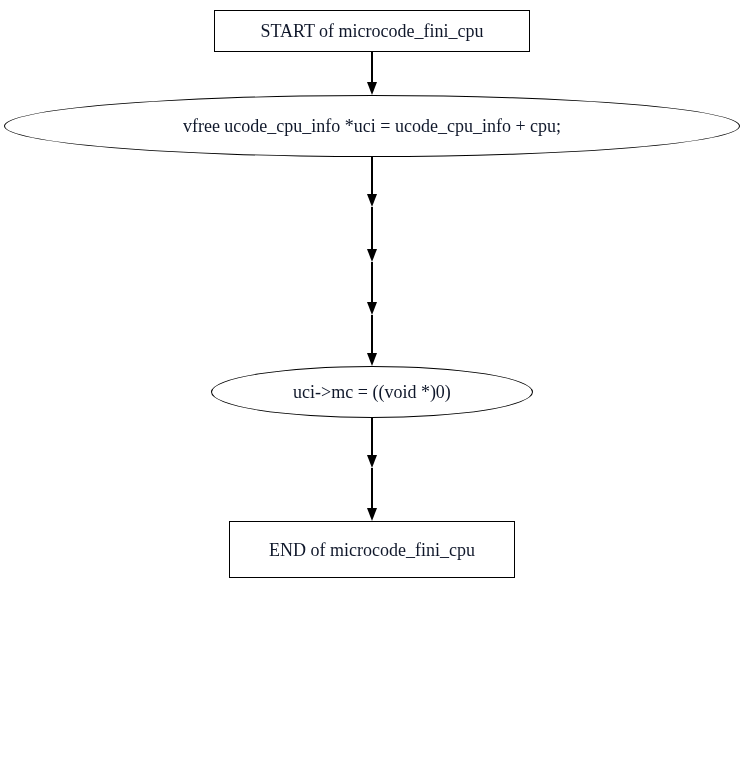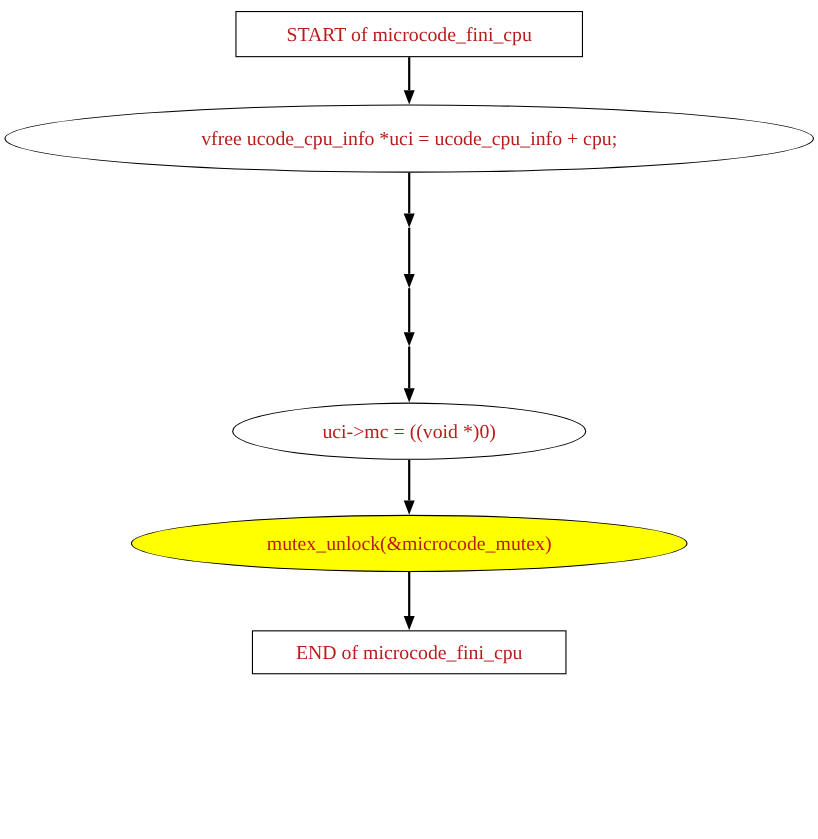--- a/index.html
+++ b/index.html
@@ -6,21 +6,21 @@
     margin: 0;
     padding: 0;
     background: #ffffff;
   }
   #canvas {
     position: relative;
     width: 744px;
     height: 763px;
     background: #ffffff;
     font-family: "Liberation Serif", "DejaVu Serif", serif;
-    color: #b91c1c;
+    color: #0f172a;
     overflow: hidden;
     display: flex;
     flex-direction: column;
     align-items: center;
     padding-top: 10px;
     box-sizing: border-box;
   }
   .node {
     display: flex;
     align-items: center;
@@ -40,21 +40,21 @@
   .ellipse { border-radius: 50%; }
 
   
   .n-start        { width: 316px; height: 42px; }
   .n-assign       { width: 736px; height: 62px; }
   .n-mutex-lock   { width: 462px; height: 48px; }
   .n-set-valid    { width: 212px; height: 48px; }
   .n-vfree        { width: 228px; height: 50px; }
   .n-set-mc-null  { width: 322px; height: 52px; }
   .n-mutex-unlock { width: 506px; height: 52px; }
-  .n-end          { width: 286px; height: 40px; }
+  .n-end          { width: 286px; height: 57px; }
 
   .arrow {
     display: flex;
     flex-direction: column;
     align-items: center;
     flex: 0 0 auto;
   }
   .arrow .shaft {
     width: 2px;
     background: #000000;
@@ -120,23 +120,20 @@
 
   <div class="node ellipse n-set-mc-null" style="background: rgb(255, 255, 255);">
     <span class="label">uci-&gt;mc = ((void *)0)</span>
   </div>
 
   <div class="arrow a6">
     <div class="shaft"></div>
     <div class="head"></div>
   </div>
 
-  <div class="node ellipse n-mutex-unlock" style="background: rgb(255, 255, 0);">
-    <span class="label">mutex_unlock(&amp;microcode_mutex)</span>
-  </div>
 
   <div class="arrow a7">
     <div class="shaft"></div>
     <div class="head"></div>
   </div>
 
   <div class="node box n-end" style="background: rgb(255, 255, 255);">
     <span class="label">END of microcode_fini_cpu</span>
   </div>
 

